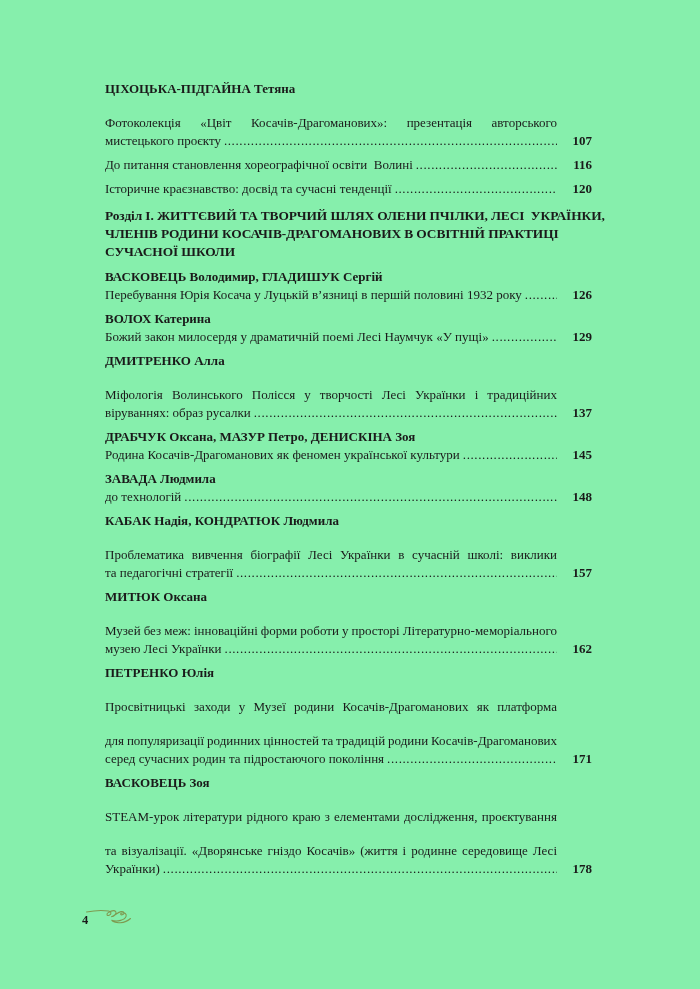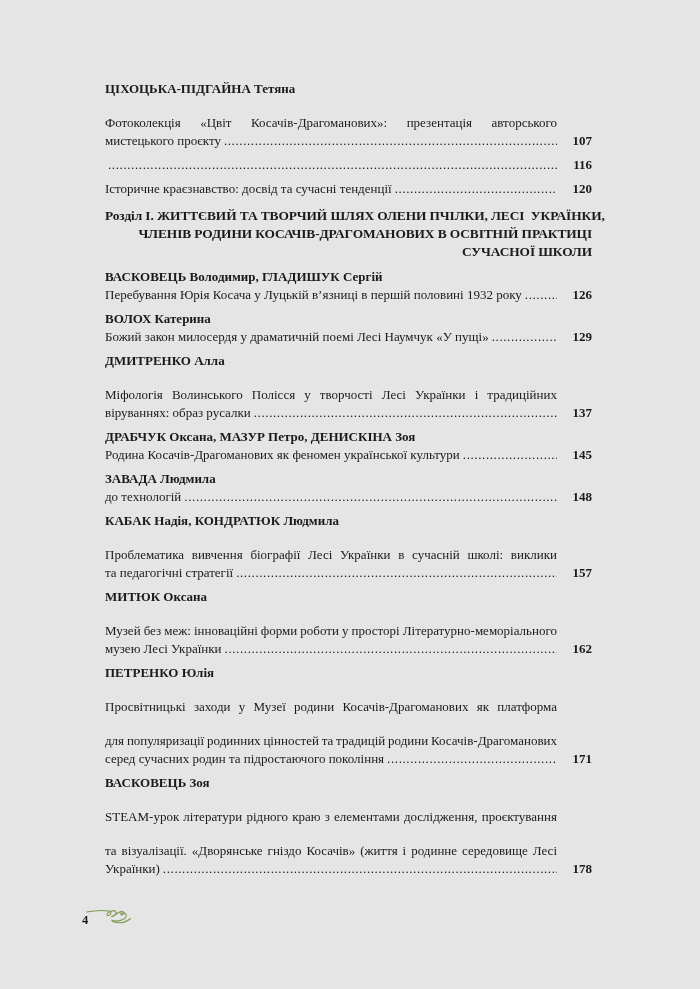--- a/index.html
+++ b/index.html
@@ -1,19 +1,19 @@
 <!DOCTYPE html>
 <html><head>
 <meta charset="utf-8">
 <style>
   html,body { margin:0; padding:0; background:#ffffff; }
   .page {
     position:relative;
     width:700px; height:989px;
-    background:#e5e5e5;
+    background:#86efac;
     font-family:"Liberation Serif", serif;
     color:#1a1a1a;
     font-size:13px;
     overflow:hidden;
   }
   .content {
     position:absolute;
     left:105px; top:80px;
     width:487px;
   }
@@ -60,21 +60,20 @@
   }
   .section {
     margin:9px 0 7px 0;
     font-weight:bold;
   }
   .hline {
     line-height:18px;
     white-space:pre;
     font-size:13.4px;
     letter-spacing:-0.1px;
-    text-align:right;
   }
   .footer {
     position:absolute;
     left:82px; top:904px;
     width:64px; height:32px;
   }
   .folio {
     position:absolute;
     left:0; top:9px;
     font-size:12.5px;
@@ -93,20 +92,21 @@
         <div class="authors">ЦІХОЦЬКА-ПІДГАЙНА Тетяна</div>
         <div class="tline">Фотоколекція «Цвіт Косачів-Драгоманових»: презентація авторського</div>
         <div class="lastline">
           <span class="t">мистецького проєкту</span>
           <span class="dots"></span>
           <span class="pg">107</span>
         </div>
       </div>
       <div class="entry">
         <div class="lastline">
+          <span class="t">До питання становлення хореографічної освіти  Волині</span>
           <span class="dots"></span>
           <span class="pg">116</span>
         </div>
       </div>
       <div class="entry">
         <div class="lastline">
           <span class="t">Історичне краєзнавство: досвід та сучасні тенденції</span>
           <span class="dots"></span>
           <span class="pg">120</span>
         </div>

